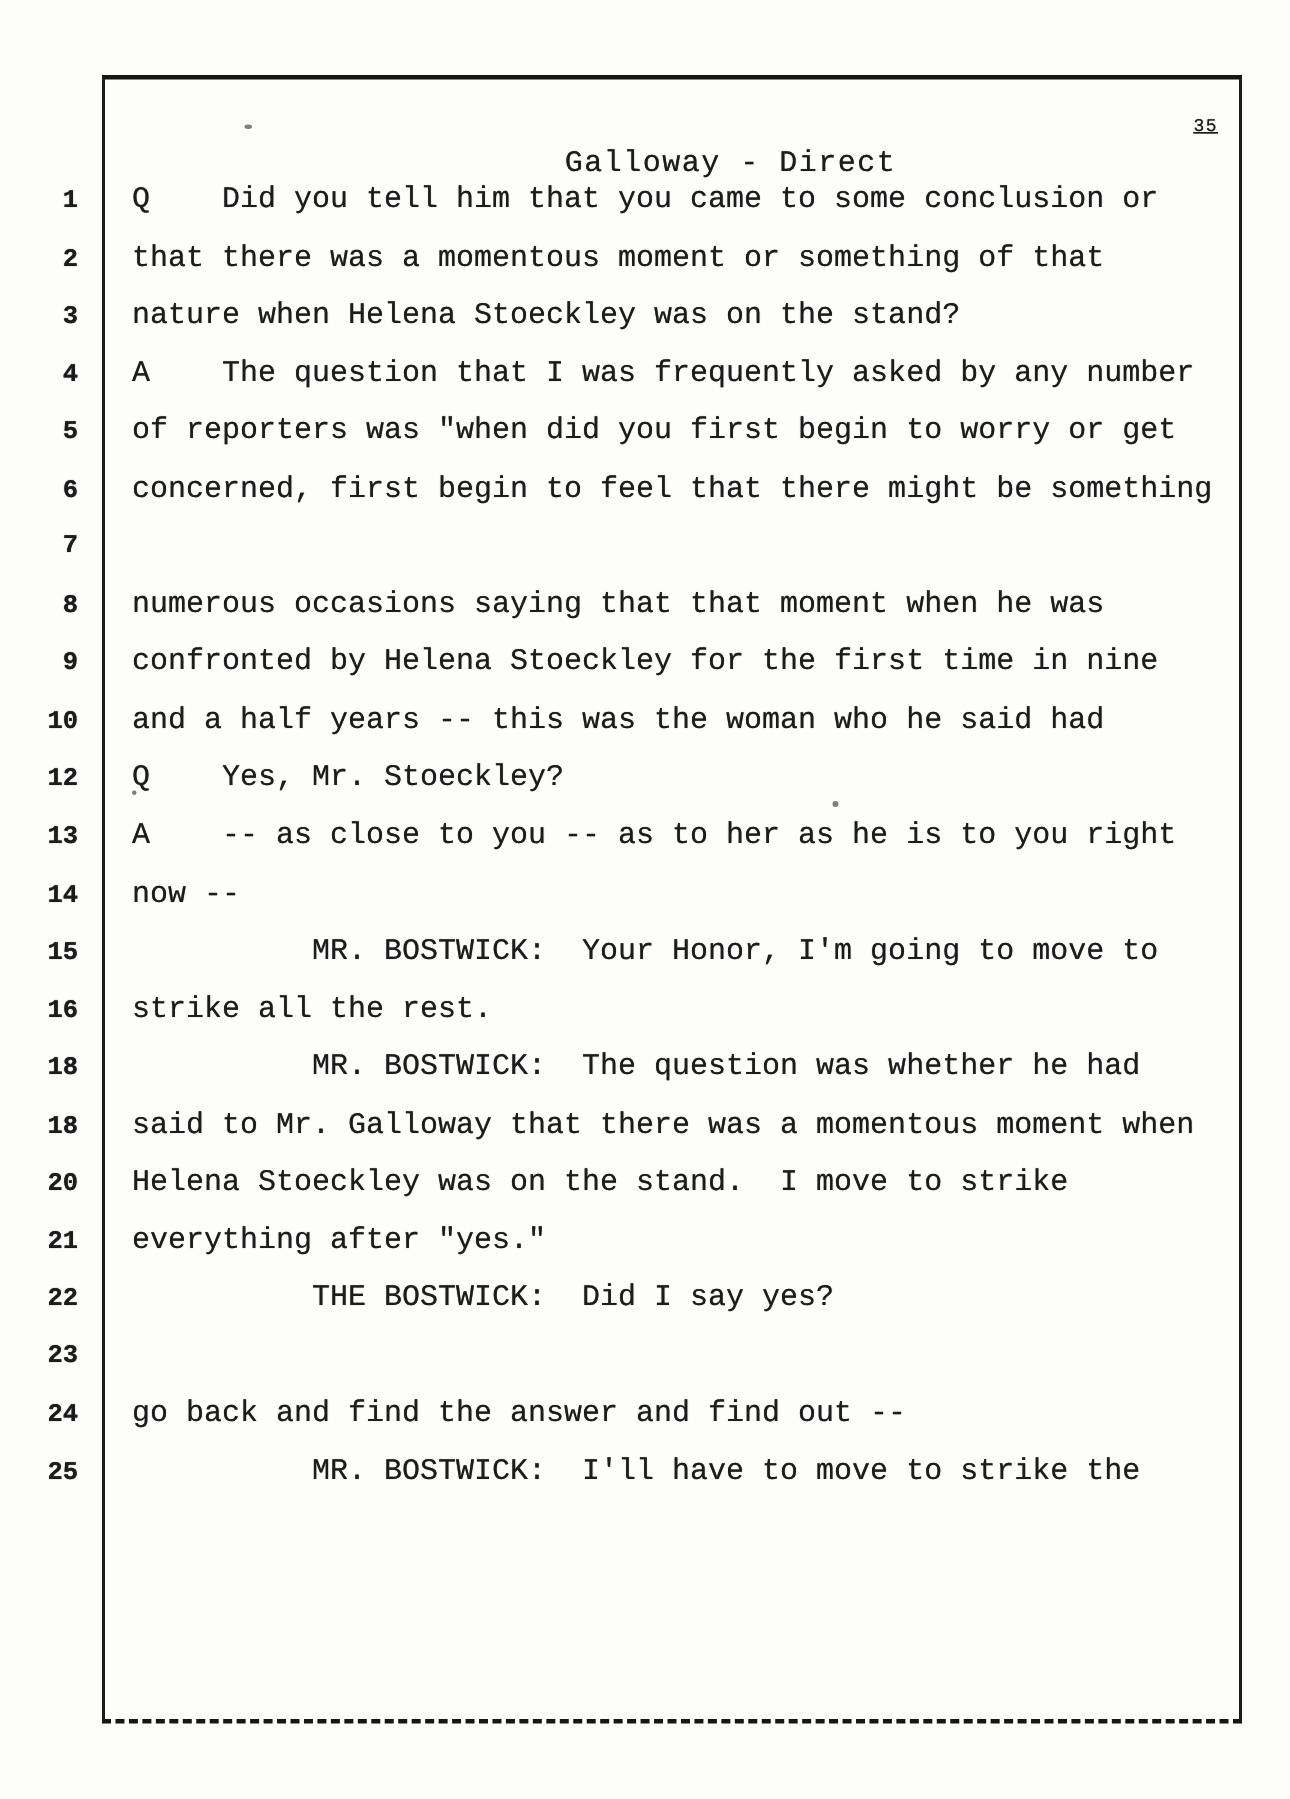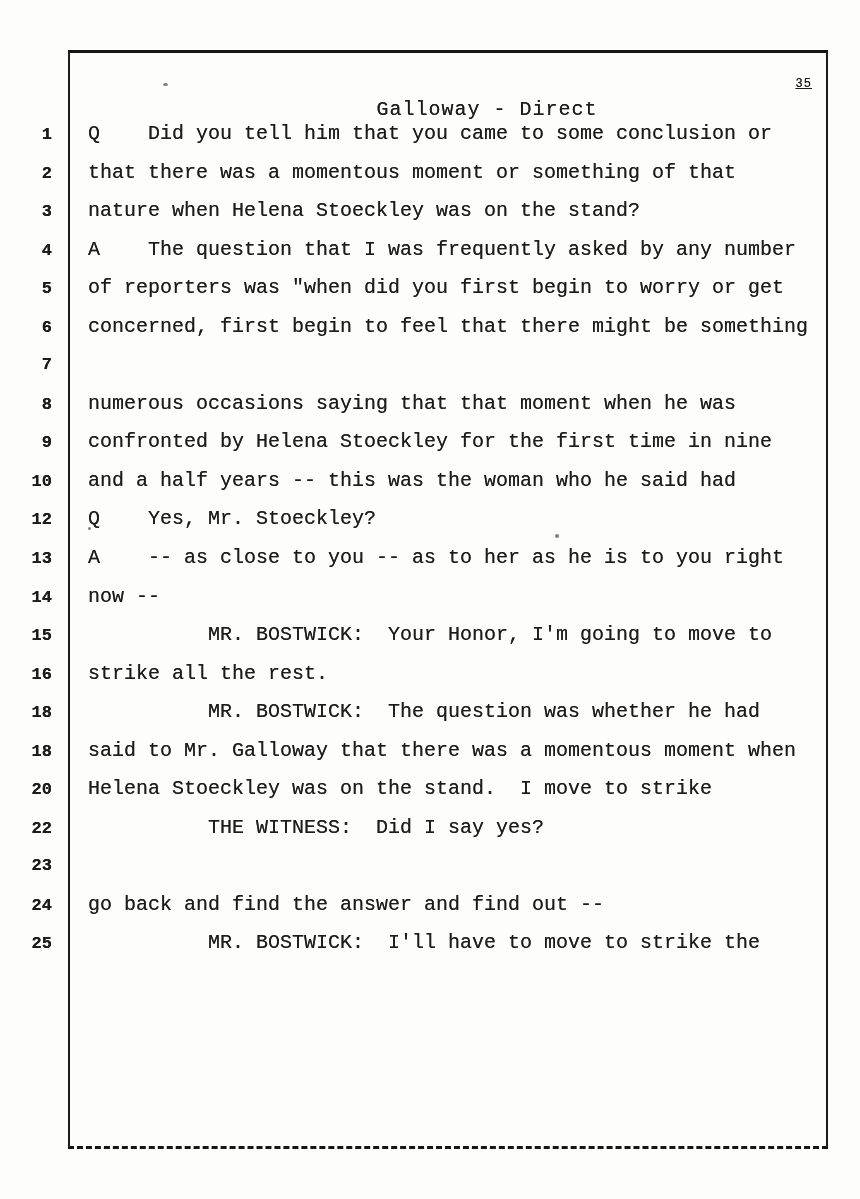--- a/index.html
+++ b/index.html
@@ -194,24 +194,28 @@
   <div class="row">
     <span class="num">18</span>
     <span class="txt">said to Mr. Galloway that there was a momentous moment when</span>
   </div>
 
   <div class="row">
     <span class="num">20</span>
     <span class="txt">Helena Stoeckley was on the stand.  I move to strike</span>
   </div>
 
+  <div class="row">
+    <span class="num">21</span>
+    <span class="txt">everything after "yes."</span>
+  </div>
 
   <div class="row">
     <span class="num">22</span>
-    <span class="txt">          THE WITNESS:  Did I say yes?</span>
+    <span class="txt">          THE BOSTWICK:  Did I say yes?</span>
   </div>
 
   <div class="row">
     <span class="num">23</span>
   </div>
 
   <div class="row">
     <span class="num">24</span>
     <span class="txt">go back and find the answer and find out --</span>
   </div>

